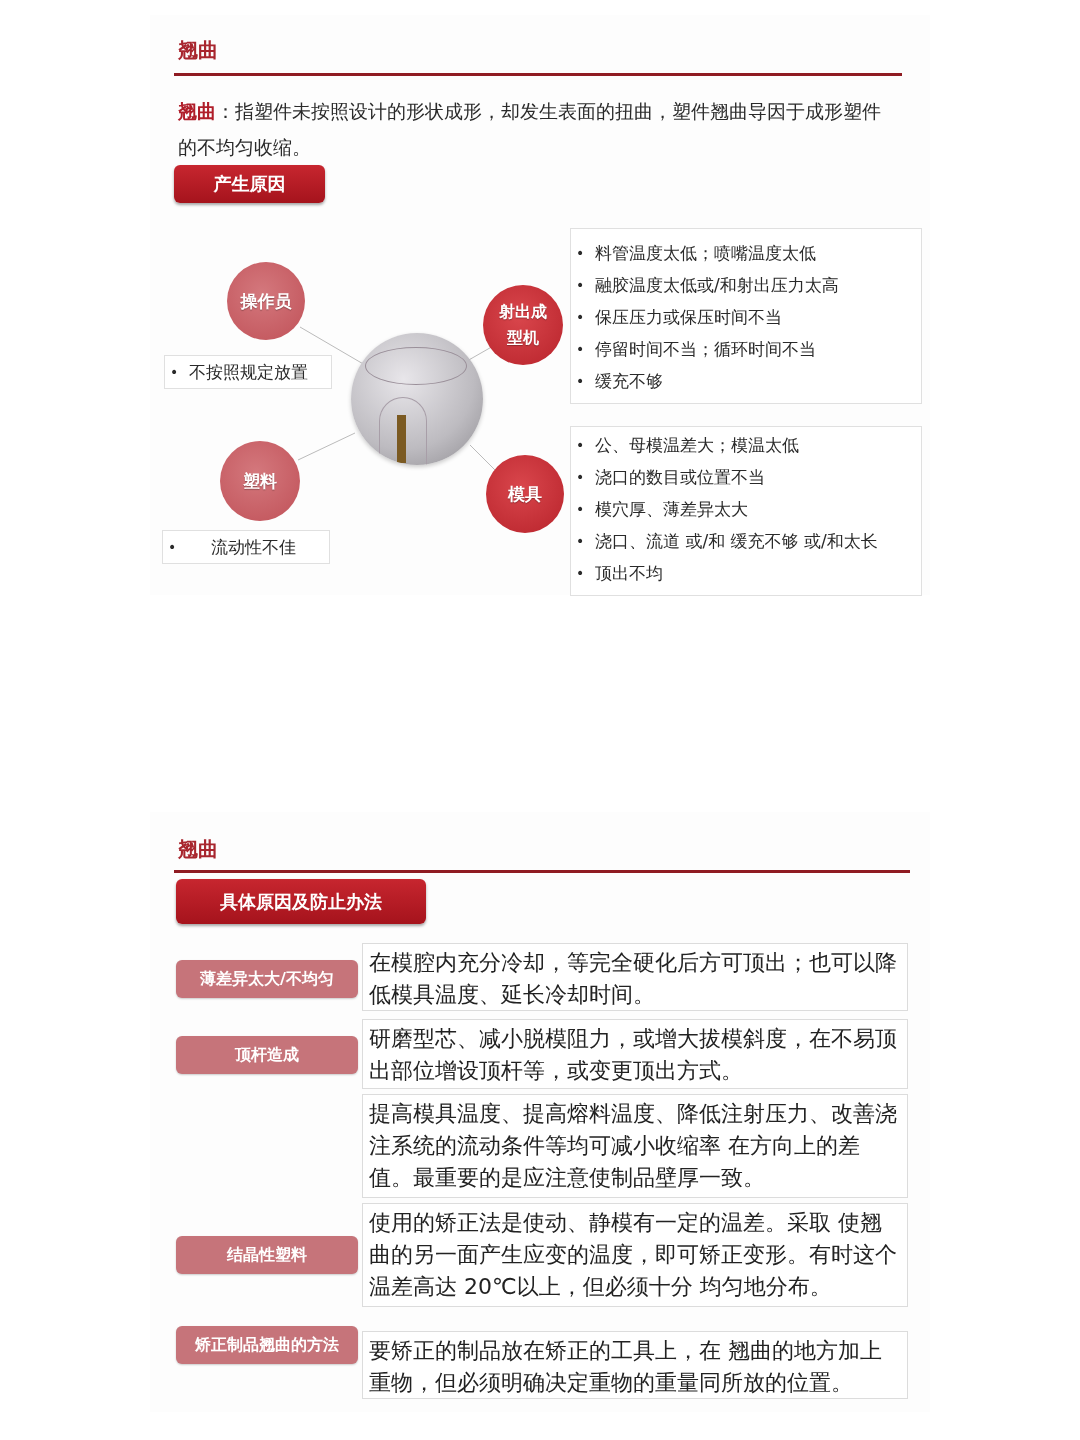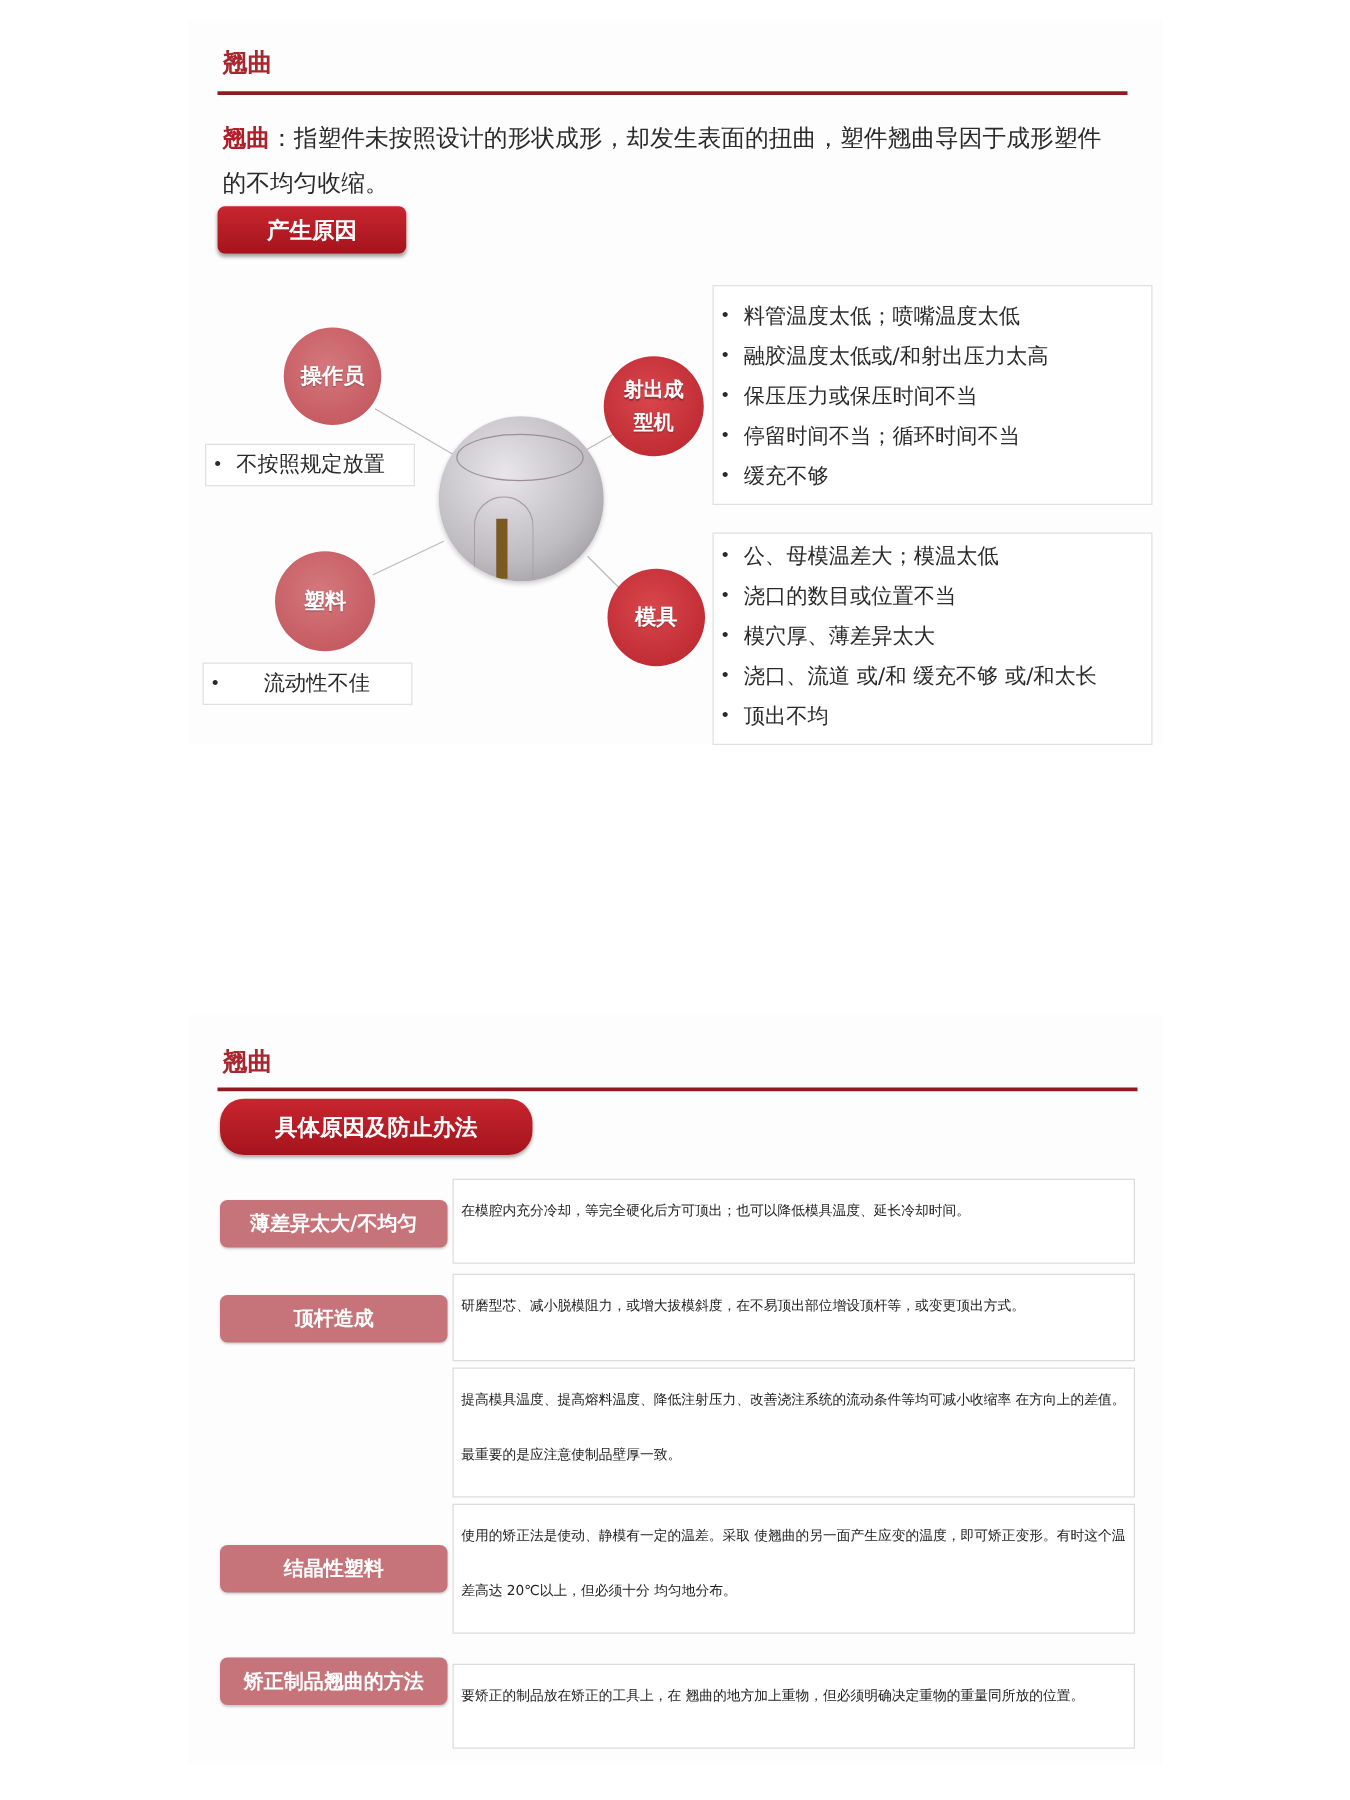--- a/index.html
+++ b/index.html
@@ -39,21 +39,21 @@
     .sphere .post { position: absolute; left: 46px; top: 82px; width: 9px; height: 48px; background: #7b5a22; }
     svg.lines { position: absolute; left: 0; top: 0; }
     .row { position: absolute; left: 26px; width: 732px; }
     .pill {
       position: absolute; left: 0; width: 182px; height: 38px; border-radius: 6px; background: #c6747a; color: #fff;
       font-weight: bold; font-size: 16px; display: flex; align-items: center; justify-content: center;
       box-shadow: 0 1px 2px rgba(0,0,0,0.2); white-space: nowrap;
     }
     .cell {
       position: absolute; left: 186px; right: 0; background: #fff; border: 1px solid #dcdcdc;
-      font-size: 11px; line-height: 44px; color: #222; padding: 3px 6px; box-sizing: border-box;
+      font-size: 22px; line-height: 32px; color: #222; padding: 3px 6px; box-sizing: border-box;
     }
   </style>
 </head>
 <body>
 
 <div class="slide slide1">
   <div class="title" style="top:22px;">翘曲</div>
   <div class="rule" style="top:58px; width:728px;"></div>
 
   <div class="def">
@@ -117,21 +117,21 @@
       <li>浇口、流道 或/和 缓充不够 或/和太长</li>
       <li>顶出不均</li>
     </ul>
   </div>
 </div>
 
 <div class="slide slide2">
   <div class="title" style="top:24px;">翘曲</div>
   <div class="rule" style="top:58px; width:736px;"></div>
 
-  <div class="redbtn" style="left:26px; top:67px; width:250px; height:45px; font-size:18px;border-radius:19px;">具体原因及防止办法</div>
+  <div class="redbtn" style="left:26px; top:67px; width:250px; height:45px; font-size:18px;">具体原因及防止办法</div>
 
   <div class="row" style="top:131px; height:68px;">
     <div class="pill" style="top:17px;">薄差异太大/不均匀</div>
     <div class="cell" style="top:0; height:68px;">在模腔内充分冷却，等完全硬化后方可顶出；也可以降低模具温度、延长冷却时间。</div>
   </div>
 
   <div class="row" style="top:207px; height:70px;">
     <div class="pill" style="top:17px;">顶杆造成</div>
     <div class="cell" style="top:0; height:70px;">研磨型芯、减小脱模阻力，或增大拔模斜度，在不易顶出部位增设顶杆等，或变更顶出方式。</div>
   </div>

